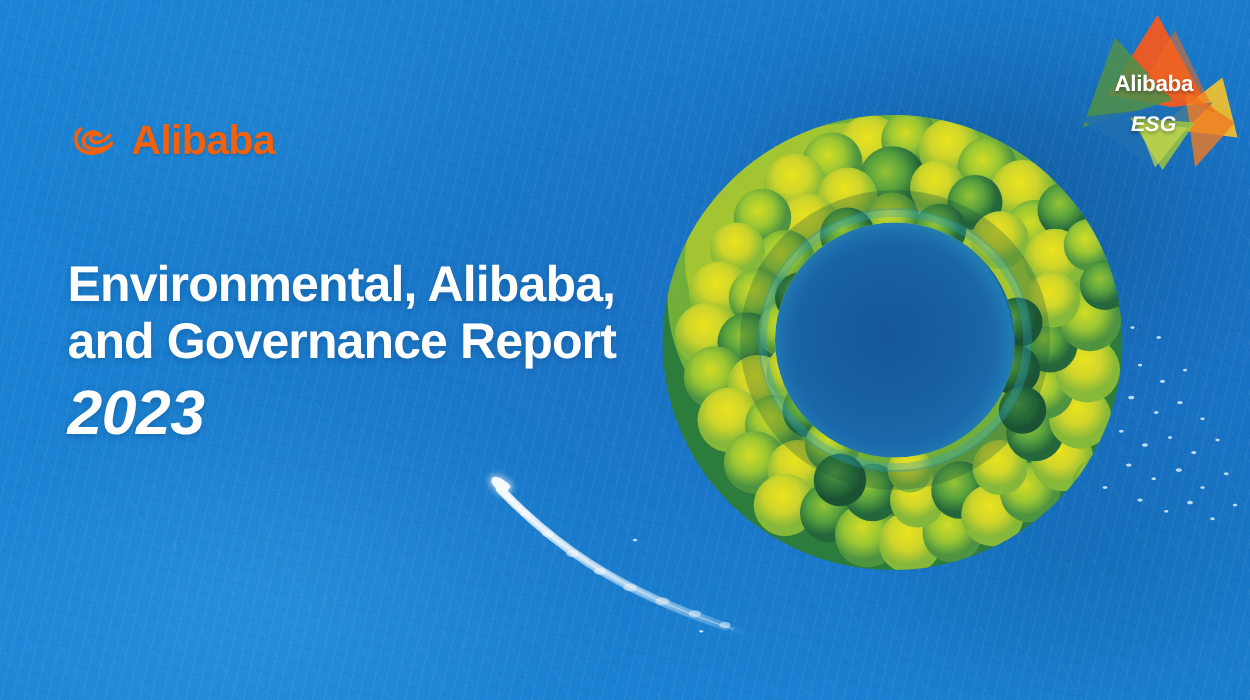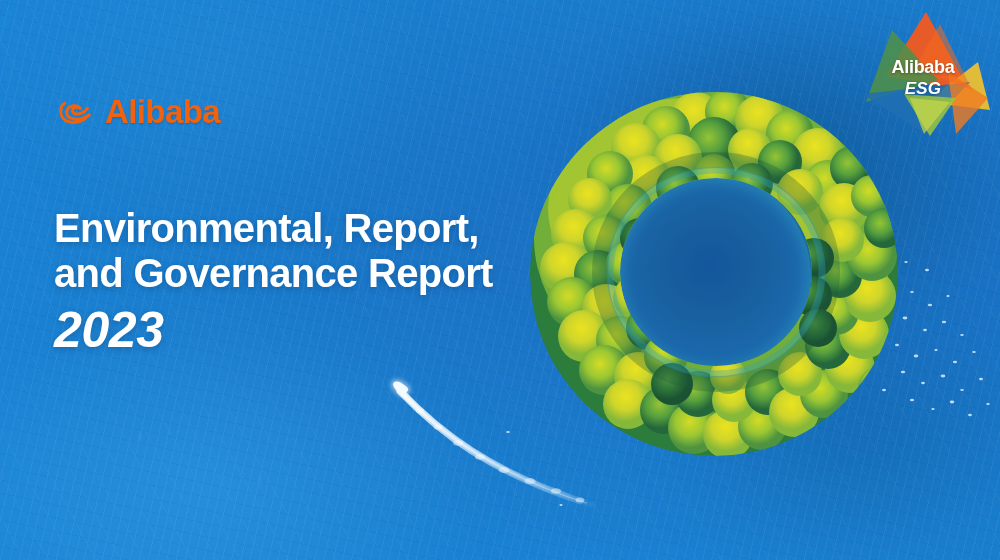--- a/index.html
+++ b/index.html
@@ -141,21 +141,21 @@
     position:absolute; left:0; top:52px; width:100%;
     text-align:center; pointer-events:none;
   }
   .esg-brand{
     color:#fff; font-size:18px; font-weight:bold; line-height:1;
     letter-spacing:-0.3px;
     text-shadow:0 1px 3px rgba(0,0,0,.35);
   }
   .esg-sub{
     color:#fff; font-size:17px; font-weight:bold; font-style:italic;
-    line-height:1; margin-top:4px; letter-spacing:.2px;
+    line-height:1; margin-top:15px; letter-spacing:.2px;
     text-shadow:0 1px 3px rgba(0,0,0,.35);
   }
 </style>
 </head>
 <body>
 
 <div class="cover">
 
   <div class="water-base"></div>
   <div class="water-bright2"></div>
@@ -368,21 +368,21 @@
 
   <div class="brand">
     <svg class="brand-mark" viewBox="0 0 40 34">
       <path d="M7 7 C 1 11, 1 23, 9 27 C 17 31, 29 28, 35 20 C 30 25, 20 27, 14 24 C 8 21, 8 14, 14 11 C 18 9, 23 10, 25 13 C 23 11, 19 11, 17 13 C 15 15, 16 18, 19 19 C 23 20, 29 18, 33 13" fill="none" stroke="#f2610c" stroke-width="3.4" stroke-linecap="round" stroke-linejoin="round"></path>
     </svg>
     <span class="brand-name">Alibaba</span>
   </div>
 
   <div class="title-block">
     <div class="title">
-      <div>Environmental, Report,</div>
+      <div>Environmental, Alibaba,</div>
       <div>and Governance Report</div>
     </div>
     <div class="year">2023</div>
   </div>
 
   <div class="esg-badge">
     <svg viewBox="0 0 142 134">
       <polygon points="74,6 118,86 34,70" fill="#ef5a22" opacity=".96"></polygon>
       <polygon points="40,24 86,74 14,96" fill="#4f8f4a" opacity=".88"></polygon>
       <polygon points="126,56 138,104 74,96" fill="#f2c12e" opacity=".92"></polygon>

